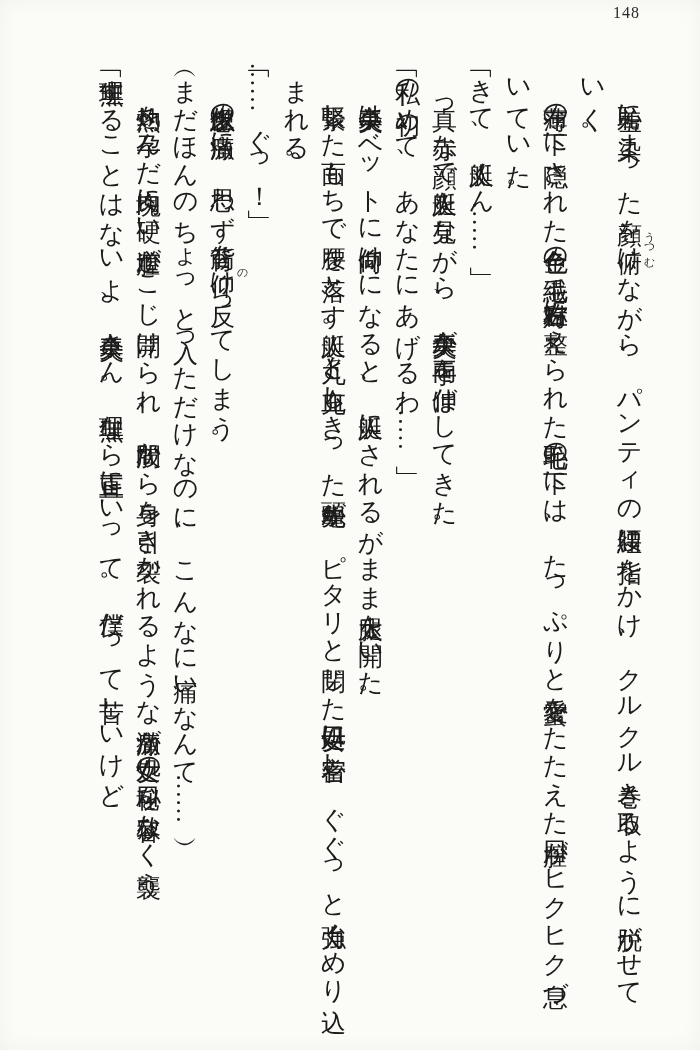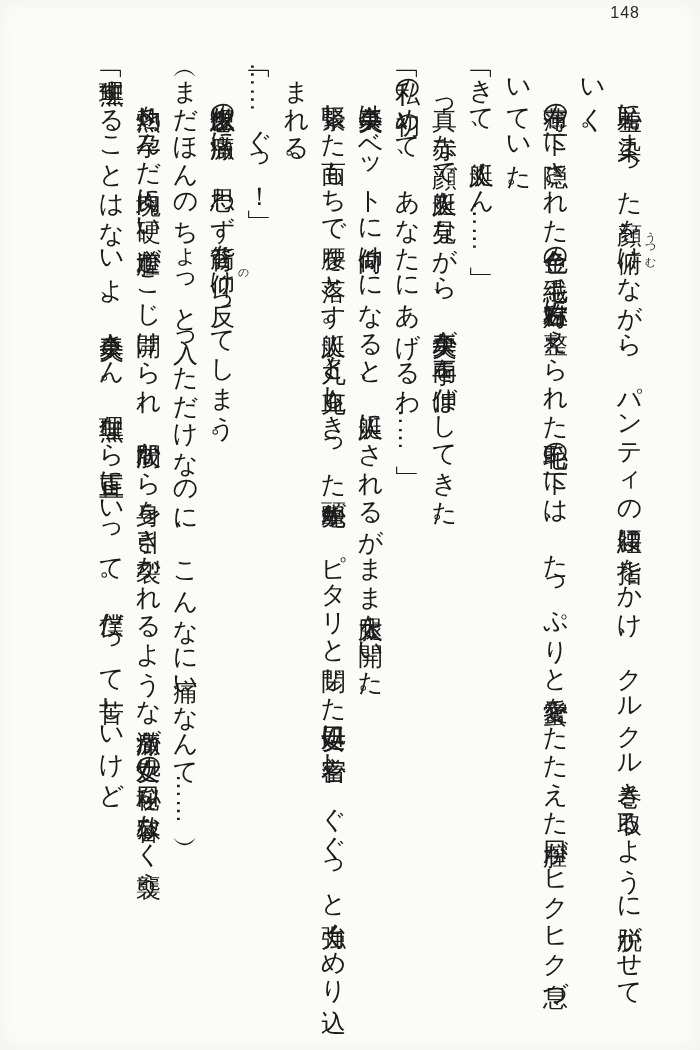--- a/index.html
+++ b/index.html
@@ -10,21 +10,21 @@
     width: 700px;
     height: 1050px;
     overflow: hidden;
   }
   .page {
     position: relative;
     width: 700px;
     height: 1050px;
     background: #fbfbf8;
     box-shadow: inset 0 0 22px rgba(0,0,0,0.045);
-    font-family: Liberation Sans, sans-serif;
+    font-family: Liberation Serif, serif;
     color: #1b1b1b;
   }
   .page-number {
     position: absolute;
     top: 4px;
     right: 60px;
     font-size: 16px;
     letter-spacing: 1px;
     color: #2a2a2a;
   }

